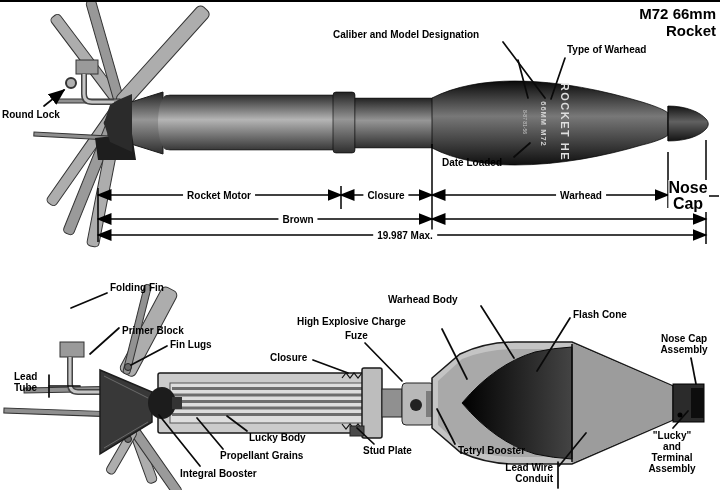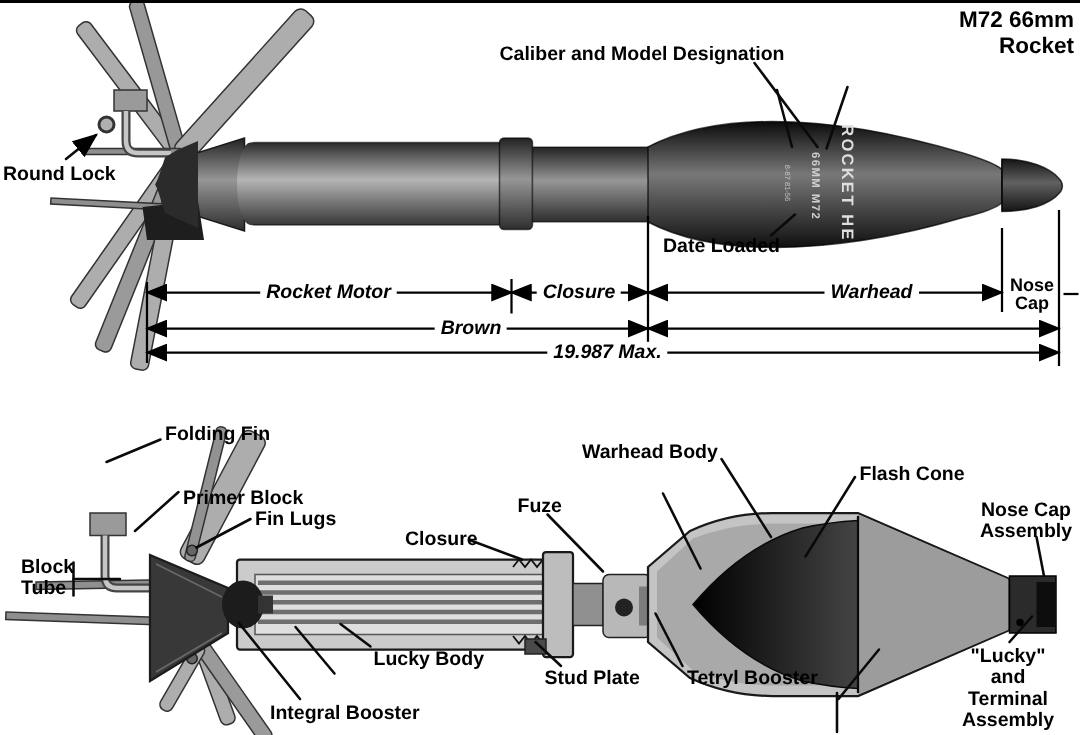--- a/index.html
+++ b/index.html
@@ -4,30 +4,30 @@
 <style>
   html,body{margin:0;padding:0;background:#fff;}
   #screenshot{
     position:relative;width:720px;height:490px;background:#fff;
     overflow:hidden;border-top:2px solid #000;box-sizing:border-box;
     font-family:"Liberation Sans",sans-serif;
   }
   #art{position:absolute;left:0;top:0;}
   .lbl{
     position:absolute;font-family:"Liberation Sans",sans-serif;
-    font-weight:bold;font-size:13px;line-height:1.1;color:#000;
+    font-weight:bold;font-size:10px;line-height:1.1;color:#000;
     white-space:pre-line;z-index:5;
   }
   .nowrap{white-space:nowrap;}
   .ctr{transform:translate(-50%,-50%);text-align:center;}
   .ctx{transform:translateX(-50%);text-align:center;}
-  .dim{background:#fff;padding:0 4px;font-style:italic;}
+  .dim{background:#fff;padding:0 4px;}
   .title{font-size:15px;text-align:right;}
   .rt{text-align:right;}
-  .small{font-size:12px;line-height:1.0;}
+  .small{font-size:16px;line-height:1.0;}
 </style>
 </head>
 <body>
 
 <div id="screenshot">
 
 <svg id="art" width="720" height="490" viewBox="0 0 720 490">
   <defs>
     <marker id="arr" viewBox="0 0 10 8" refX="9" refY="4" markerWidth="10" markerHeight="8" orient="auto-start-reverse">
       <path d="M0,0 L10,4 L0,8 z" fill="#000"></path>
@@ -210,44 +210,49 @@
     <line x1="673" y1="426" x2="688" y2="409"></line>
     <line x1="247" y1="429" x2="227" y2="414"></line>
     <line x1="223" y1="447" x2="197" y2="416"></line>
     <line x1="200" y1="464" x2="159" y2="413"></line>
   </g>
 </svg>
 
 <div class="lbl title" style="left:586px;top:4px;width:130px;">M72 66mm Rocket</div>
 
 <div class="lbl nowrap" style="left:333px;top:27px;">Caliber and Model Designation</div>
+<div class="lbl nowrap" style="left:567px;top:42px;">Type of Warhead</div>
 <div class="lbl nowrap" style="left:2px;top:107px;">Round Lock</div>
 <div class="lbl nowrap" style="left:442px;top:155px;">Date Loaded</div>
 
 <div class="lbl nowrap ctr dim" style="left:219px;top:193px;">Rocket Motor</div>
 <div class="lbl nowrap ctr dim" style="left:386px;top:193px;">Closure</div>
 <div class="lbl nowrap ctr dim" style="left:537px;top:193px;margin-left:44px;">Warhead</div>
 <div class="lbl ctr small" style="left:688px;top:194px;background:#fff;">Nose
 Cap</div>
-<div class="lbl nowrap ctr dim" style="left:298px;top:217px;margin-left:16px;">Brown</div>
+<div class="lbl nowrap ctr dim" style="left:298px;top:217px;">Brown</div>
 <div class="lbl nowrap ctr dim" style="left:405px;top:233px;">19.987 Max.</div>
 
 <div class="lbl nowrap" style="left:110px;top:280px;">Folding Fin</div>
 <div class="lbl nowrap" style="left:122px;top:323px;text-align:right;">Primer Block</div>
 <div class="lbl nowrap" style="left:170px;top:337px;">Fin Lugs</div>
-<div class="lbl" style="left:14px;top:369px;">Block
+<div class="lbl" style="left:14px;top:369px;">Lead
 Tube</div>
 <div class="lbl nowrap" style="left:270px;top:350px;">Closure</div>
+<div class="lbl nowrap" style="left:297px;top:314px;">High Explosive Charge</div>
 <div class="lbl nowrap" style="left:345px;top:328px;">Fuze</div>
 <div class="lbl nowrap" style="left:388px;top:292px;">Warhead Body</div>
 <div class="lbl nowrap" style="left:573px;top:307px;">Flash Cone</div>
 <div class="lbl ctx" style="left:684px;top:331px;">Nose Cap
 Assembly</div>
 <div class="lbl nowrap" style="left:363px;top:443px;">Stud Plate</div>
 <div class="lbl nowrap" style="left:458px;top:443px;">Tetryl Booster</div>
+<div class="lbl rt" style="left:481px;top:460px;width:72px;">Lead Wire
+Conduit</div>
 <div class="lbl ctx" style="left:672px;top:428px;">"Lucky"
 and
 Terminal
 Assembly</div>
 <div class="lbl nowrap" style="left:249px;top:430px;">Lucky Body</div>
+<div class="lbl nowrap" style="left:220px;top:448px;">Propellant Grains</div>
 <div class="lbl nowrap" style="left:180px;top:466px;">Integral Booster</div>
 
 </div>
 
 </body></html>

